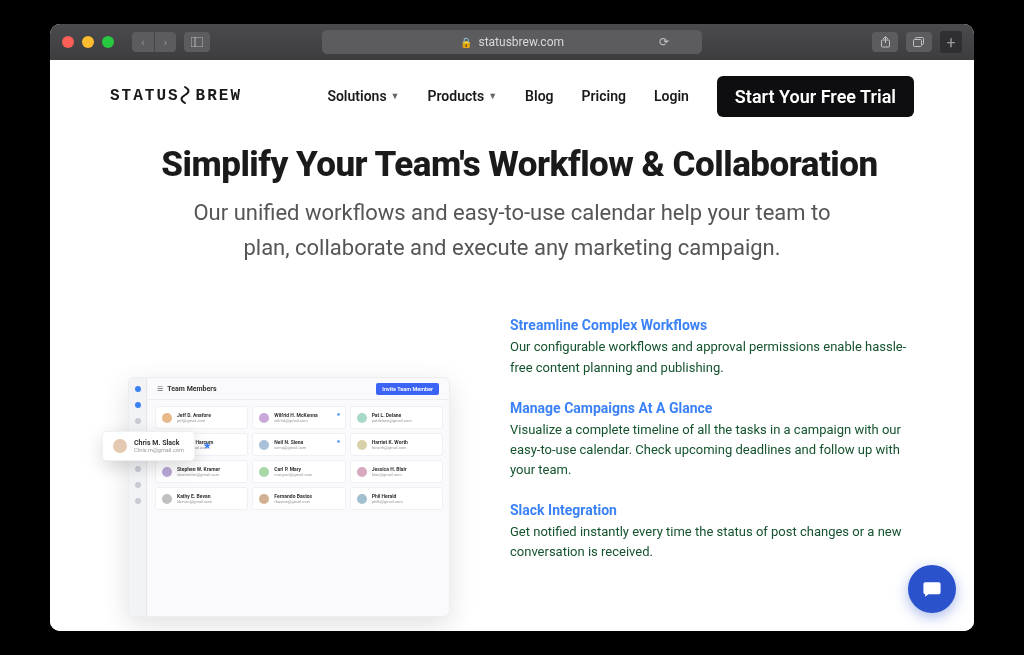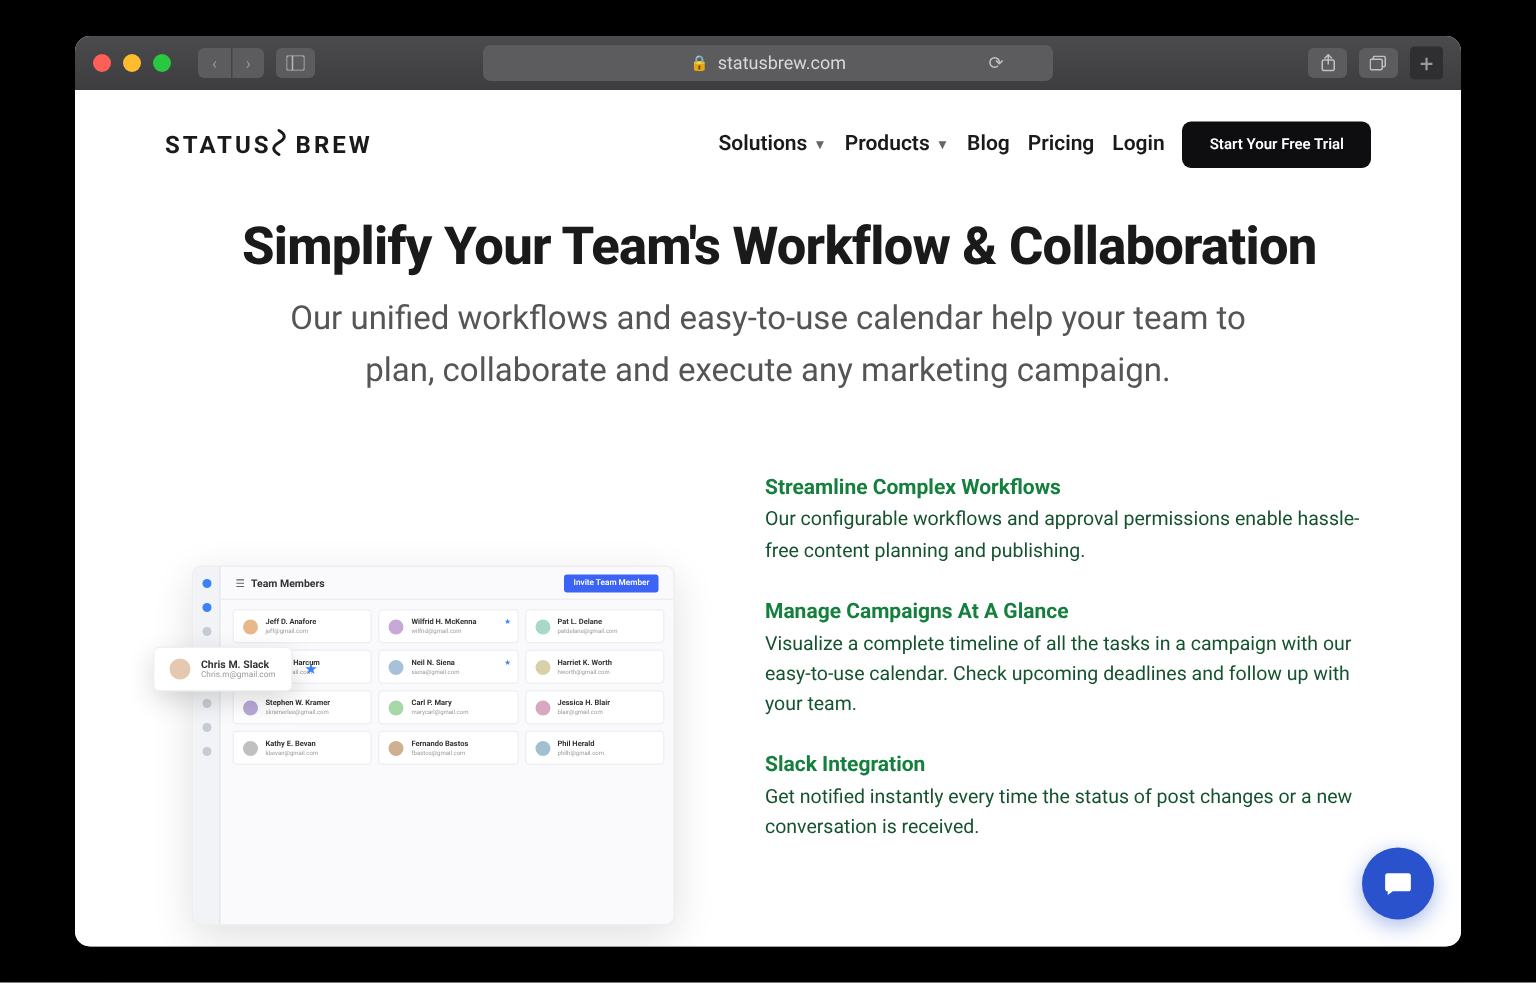--- a/index.html
+++ b/index.html
@@ -78,52 +78,52 @@
     overflow:hidden;
     padding-top: 14px;
   }
   .site-header {
     display:flex; align-items:center;
     padding: 0 60px;
     height: 44px;
   }
   .logo {
     font-weight:700; letter-spacing:2px; font-size:16px; color:#1a1a1a;
-    display:flex; align-items:center;
+    display:flex; align-items:center;font-family:Liberation Mono, monospace;
   }
   .logo .wave { display:inline-block; transform: translateY(1px); }
   .nav {
-    margin-left:auto; display:flex; align-items:center; gap:12px;
+    margin-left:auto; display:flex; align-items:center; gap:28px;
   }
   .nav-item {
     font-size:14px; font-weight:600; color:#1a1a1a; display:flex; align-items:center; gap:4px;
     cursor:pointer;
   }
   .nav-item .caret { font-size:9px; color:#666; }
   .cta-btn {
-    background:#0e0e11; color:#fff; font-weight:600; font-size:10px;
+    background:#0e0e11; color:#fff; font-weight:600; font-size:18px;
     padding:10px 18px; border-radius:6px; cursor:pointer;
   }
   .hero {
     text-align:center; margin-top: 26px;
   }
   .hero h1 {
     font-size:35px; font-weight:800; color:#1a1a1a; letter-spacing:-0.5px;padding-left:15px;
   }
   .hero p {
     margin-top:10px; font-size:22px; color:#555; line-height:1.6; font-weight:400;
     max-width:680px; margin-left:auto; margin-right:auto;
   }
   .content {
     display:flex; gap:40px; padding:0 60px; margin-top:52px;
   }
   .left-col { flex:0 0 360px; position:relative; }
   .right-col { flex:1; }
   .feature { margin-bottom:22px; }
-  .feature h3 { font-size:14px; font-weight:700; color:#15803d; margin-bottom:4px; }
+  .feature h3 { font-size:14px; font-weight:700; color:#3b82f6; margin-bottom:4px; }
   .feature p { font-size:13px; color:#14532d; line-height:1.55; }
 
   
   .mock {
     position:relative; width:340px; height:240px;
     margin-top:60px;
   }
   .mock-frame {
     position:absolute; left:18px; top:0; right:0; bottom:0;
     background:#fafafc; border-radius:6px;

